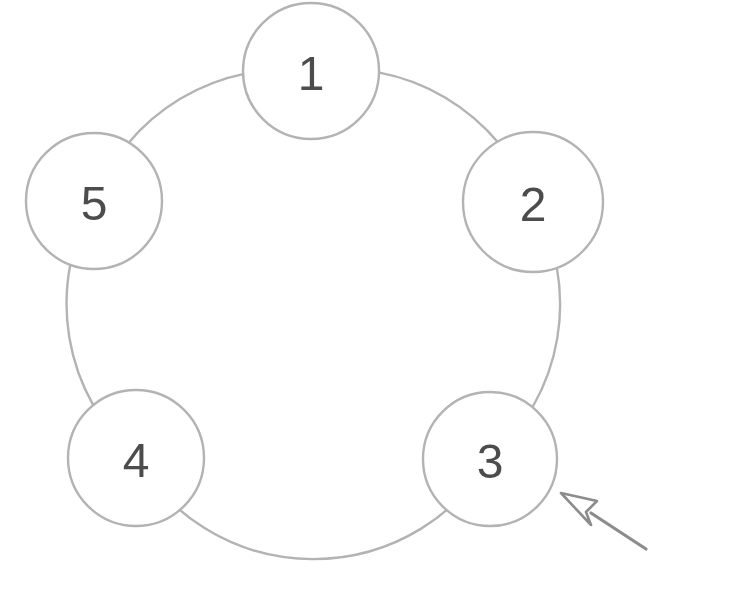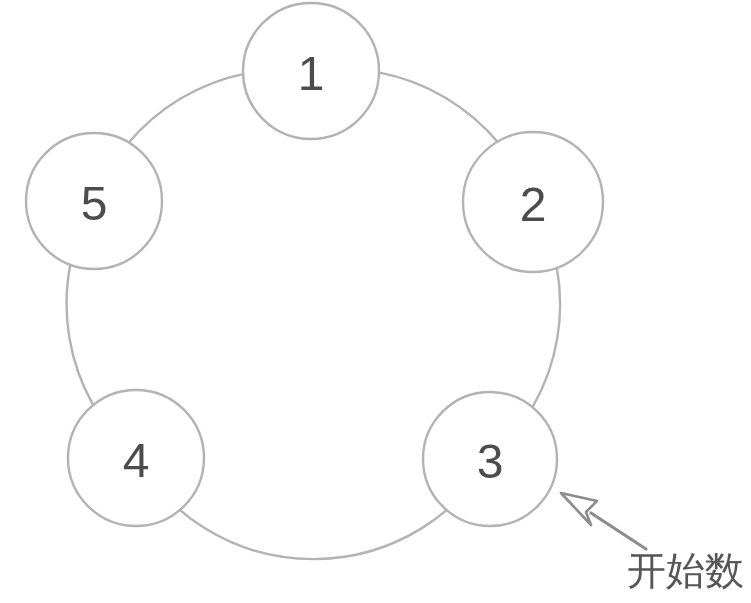--- a/index.html
+++ b/index.html
@@ -107,15 +107,14 @@
       <circle class="node-circle" cx="94" cy="201" r="68"></circle>
       <text class="node-label" x="94" y="203">5</text>
     </g>
 
     <g>
       <path class="annot-shaft" d="M 646 549 L 591 513"></path>
       <path class="annot-head" d="M 561 493 L 597 501 L 586 512 L 591 525 Z"></path>
     </g>
   </svg>
 
-  <div class="annot-text">开始数</div>
 
 </div>
 
 </body></html>

